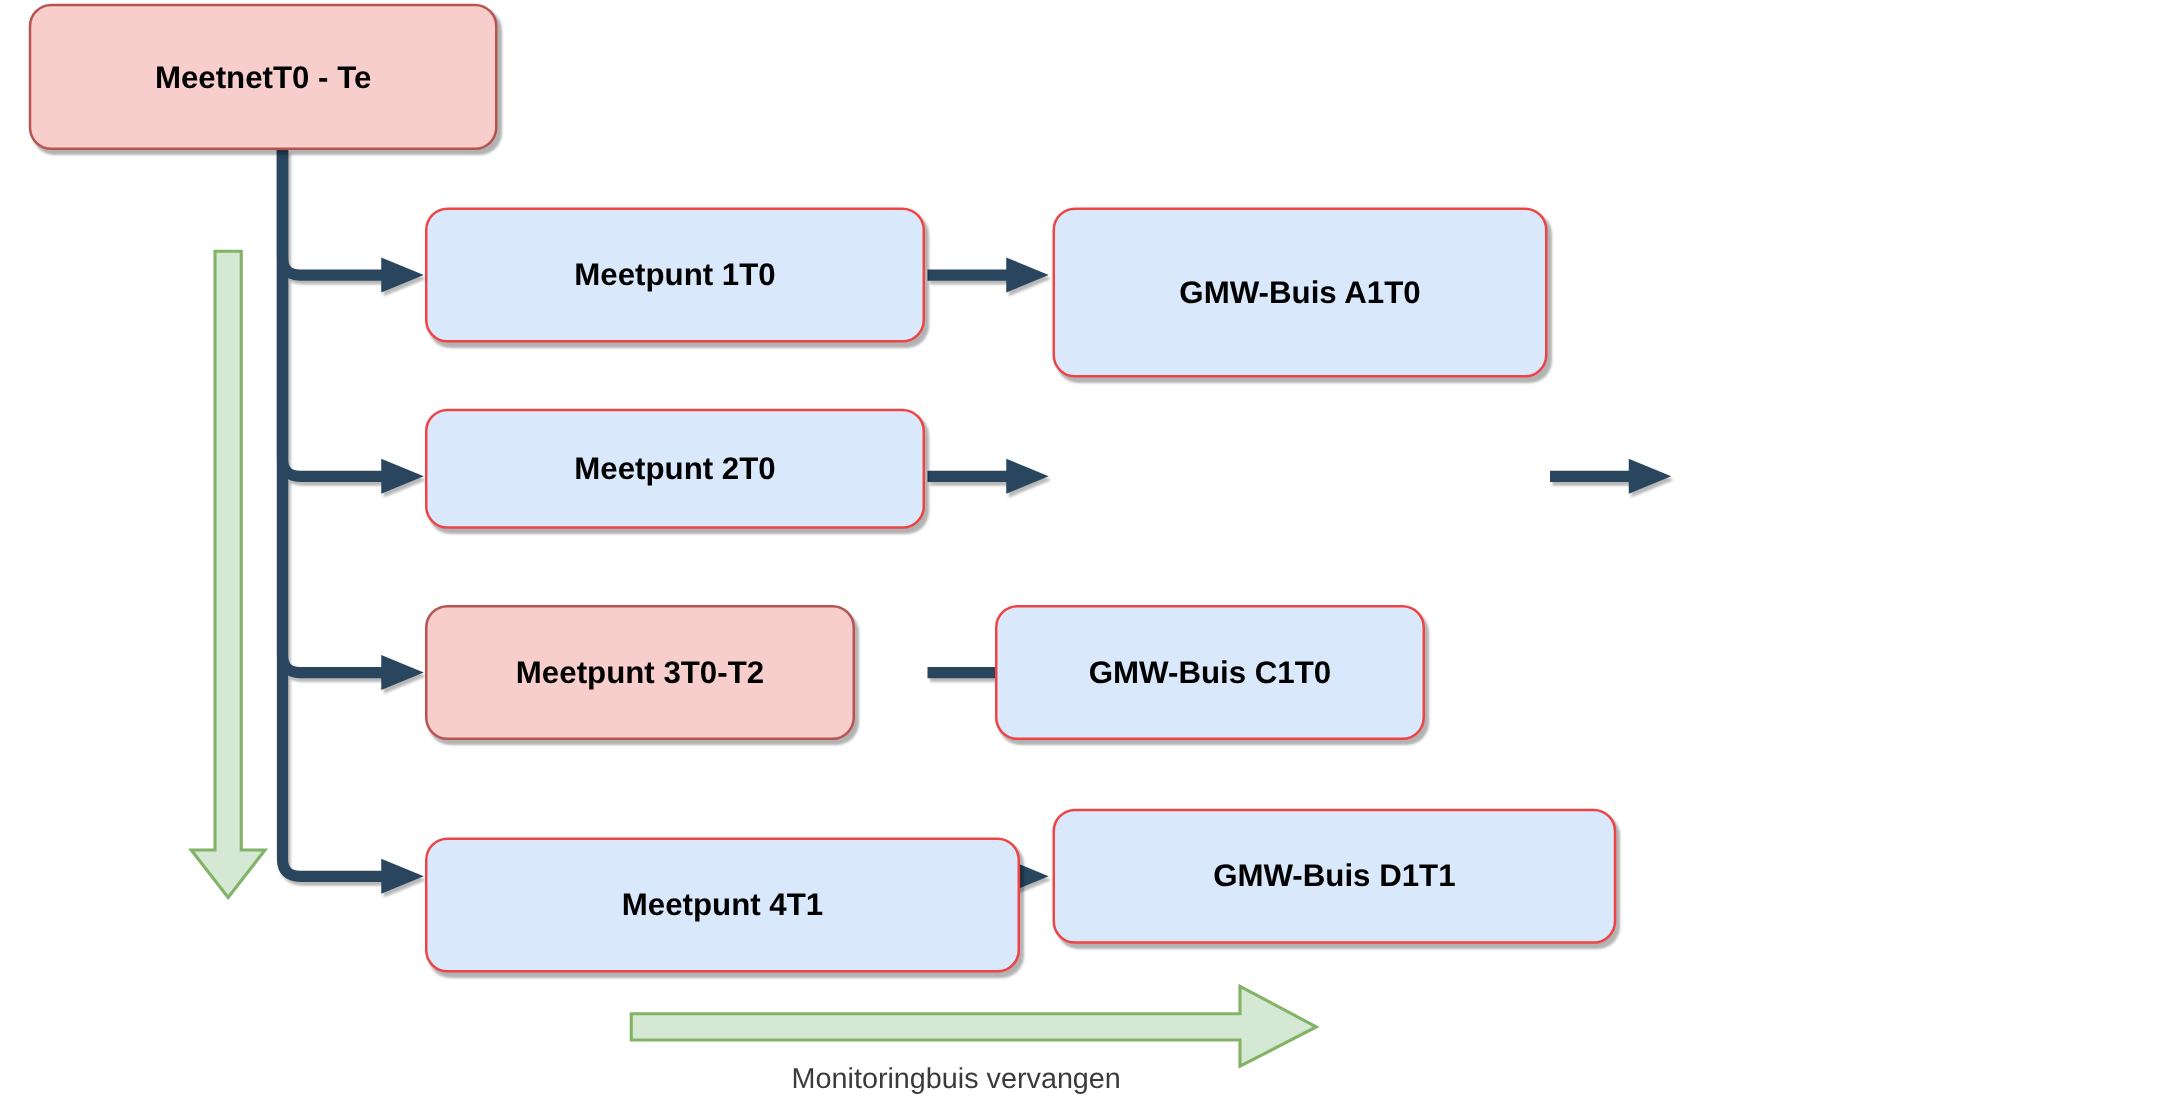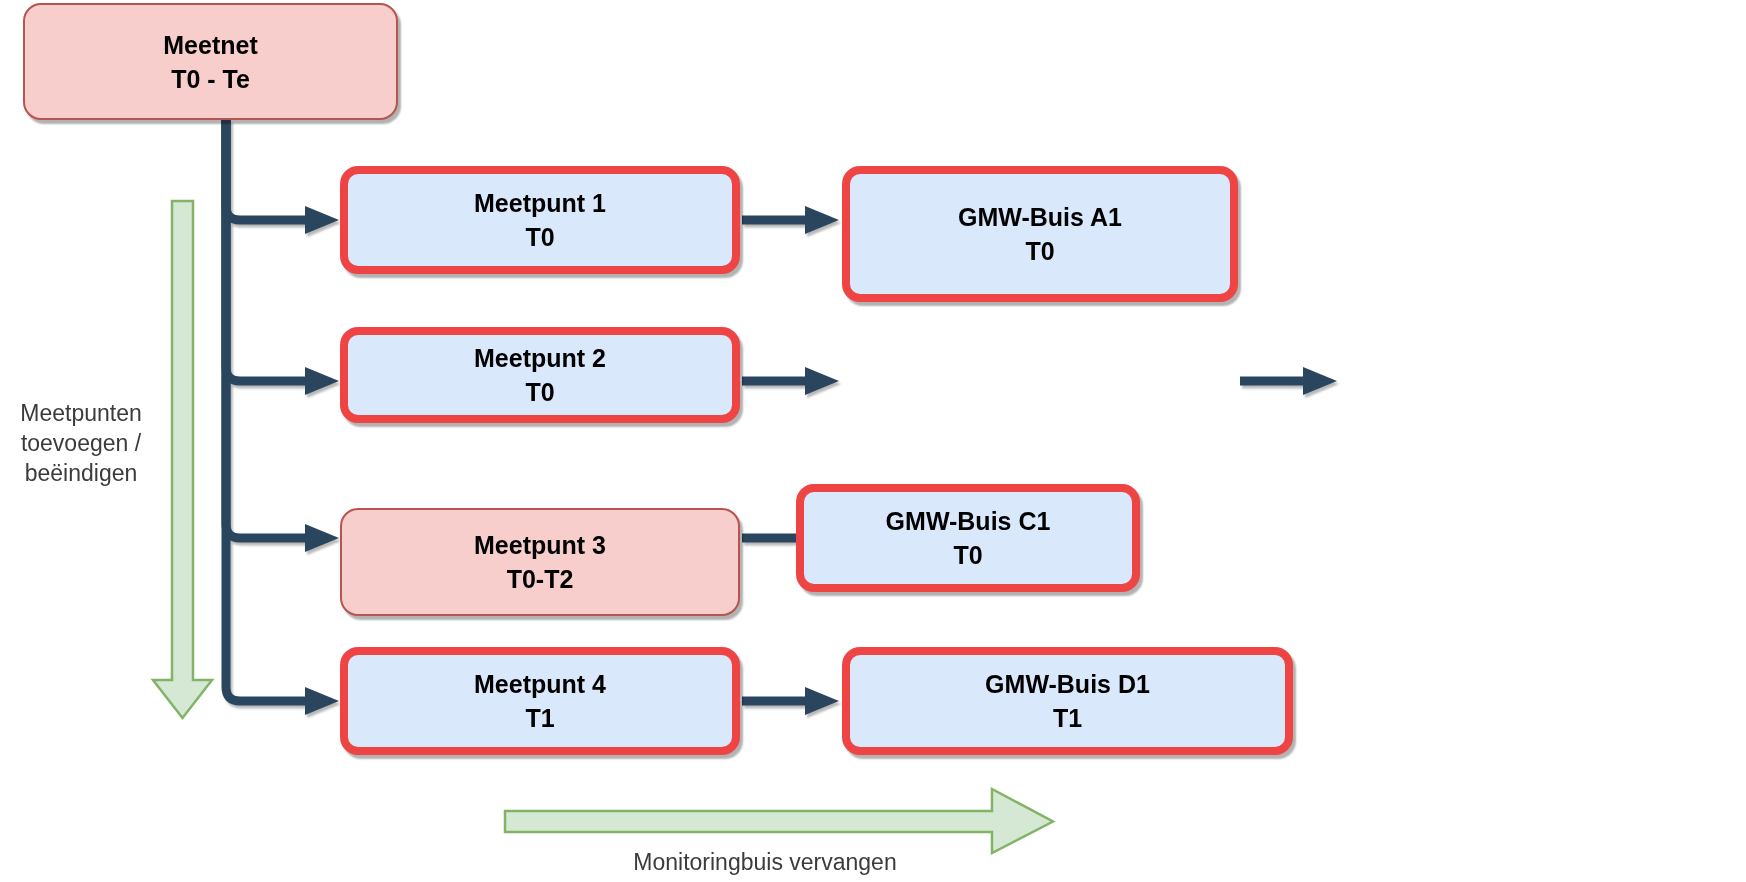--- a/index.html
+++ b/index.html
@@ -8,28 +8,28 @@
     width:1746px;height:882px;
     background:#ffffff;
     font-family:"Liberation Sans",sans-serif;
     overflow:hidden;
   }
   #connectors{position:absolute;left:0;top:0;width:1746px;height:882px;}
   .edge{filter:drop-shadow(2px 3px 1px rgba(0,0,0,0.28));}
   .node{
     position:absolute;
     border-radius:18px;
-    display:flex;flex-direction:column;align-items:center;justify-content:center;
+    display:flex;flex-direction:row;align-items:center;justify-content:center;
     font-weight:bold;font-size:25px;line-height:1.36;color:#000;
     text-align:center;
     box-shadow:3px 4px 2px rgba(0,0,0,0.30);
     box-sizing:border-box;
   }
   .node.red{background:#f8cecc;border:2px solid #b85450;}
-  .node.blue{background:#dae8fc;border:8px solid #ef4444;}
+  .node.blue{background:#dae8fc;border:2px solid #ef4444;}
   .side-label{
     position:absolute;
     font-size:23px;color:#3b3b3b;line-height:1.3;
     text-align:center;white-space:pre-line;
   }
 </style>
 </head>
 <body>
 
 <div id="canvas">
@@ -78,39 +78,36 @@
     <div>T0</div>
   </div>
 
   <div class="node blue" style="left:340px;top:327px;width:400px;height:96px">
     <div>Meetpunt 2</div>
     <div>T0</div>
   </div>
 
 
 
-  <div class="node red" style="left:340px;top:508px;width:400px;height:108px">
+  <div class="node red" style="left:340px;top:484px;width:344px;height:108px">
     <div>Meetpunt 3</div>
     <div>T0-T2</div>
   </div>
 
   <div class="node blue" style="left:796px;top:484px;width:344px;height:108px">
     <div>GMW-Buis C1</div>
     <div>T0</div>
   </div>
 
-  <div class="node blue" style="left:340px;top:647px;width:400px;height:108px">
+  <div class="node blue" style="left:340px;top:670px;width:476px;height:108px">
     <div>Meetpunt 4</div>
     <div>T1</div>
   </div>
 
   <div class="node blue" style="left:842px;top:647px;width:451px;height:108px">
     <div>GMW-Buis D1</div>
     <div>T1</div>
   </div>
 
-  <div class="side-label" style="left:2px;top:399px;width:158px">Meetpunten
-toevoegen /
-beëindigen</div>
 
   <div class="side-label" style="left:500px;top:848px;width:530px">Monitoringbuis vervangen</div>
 
 </div>
 
 </body></html>

